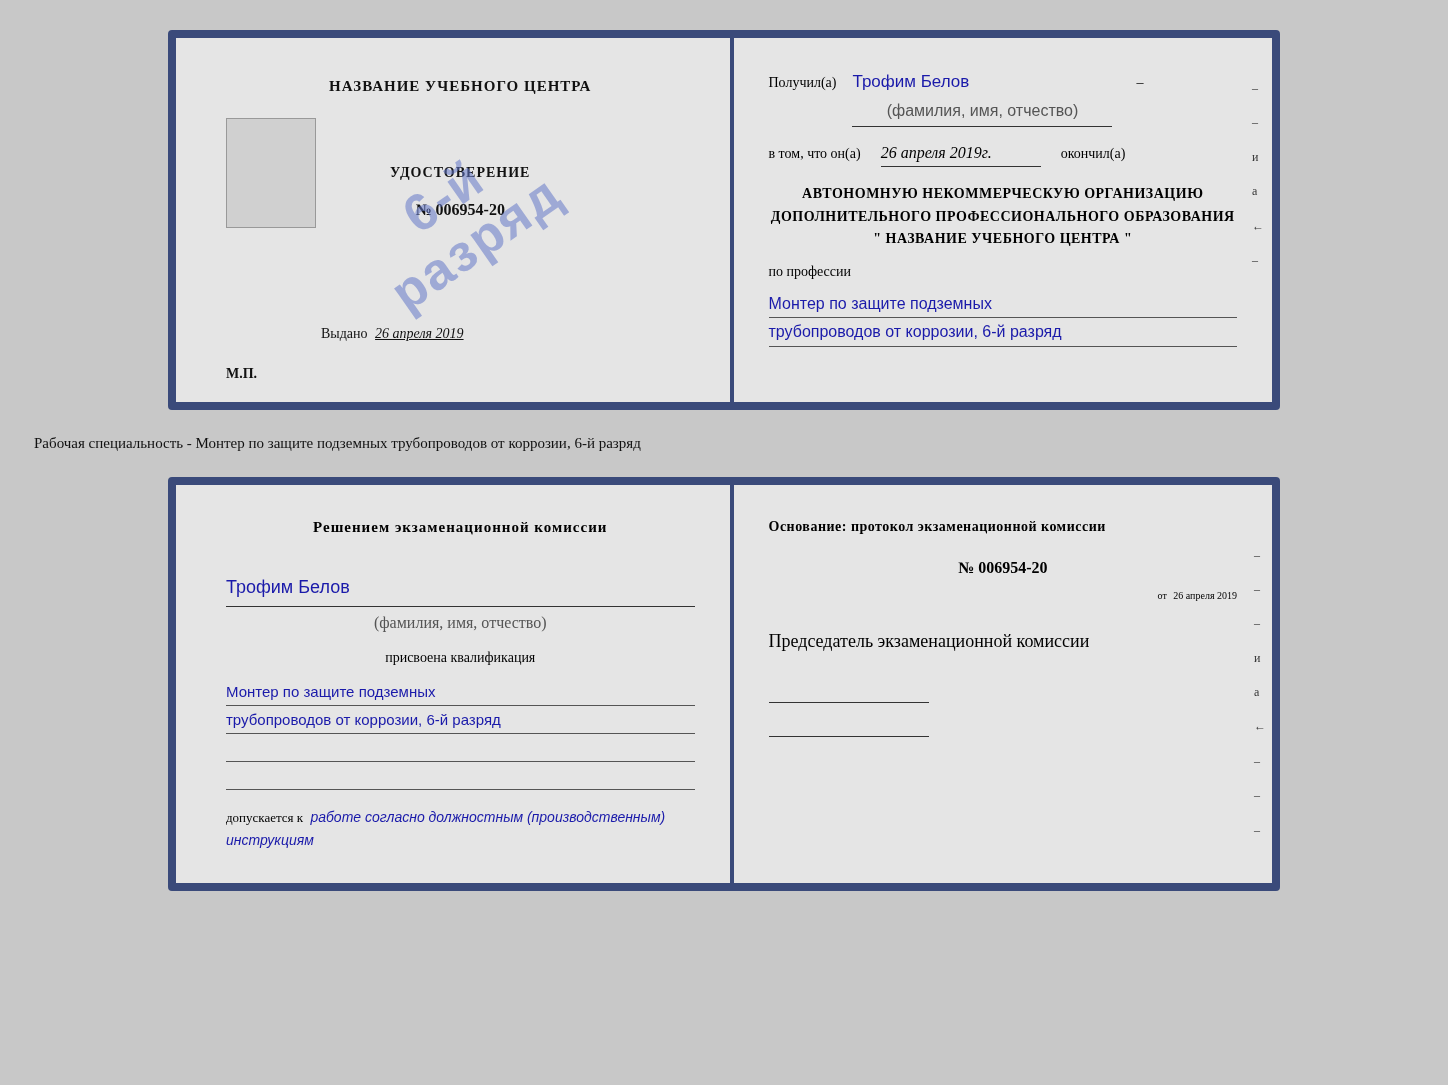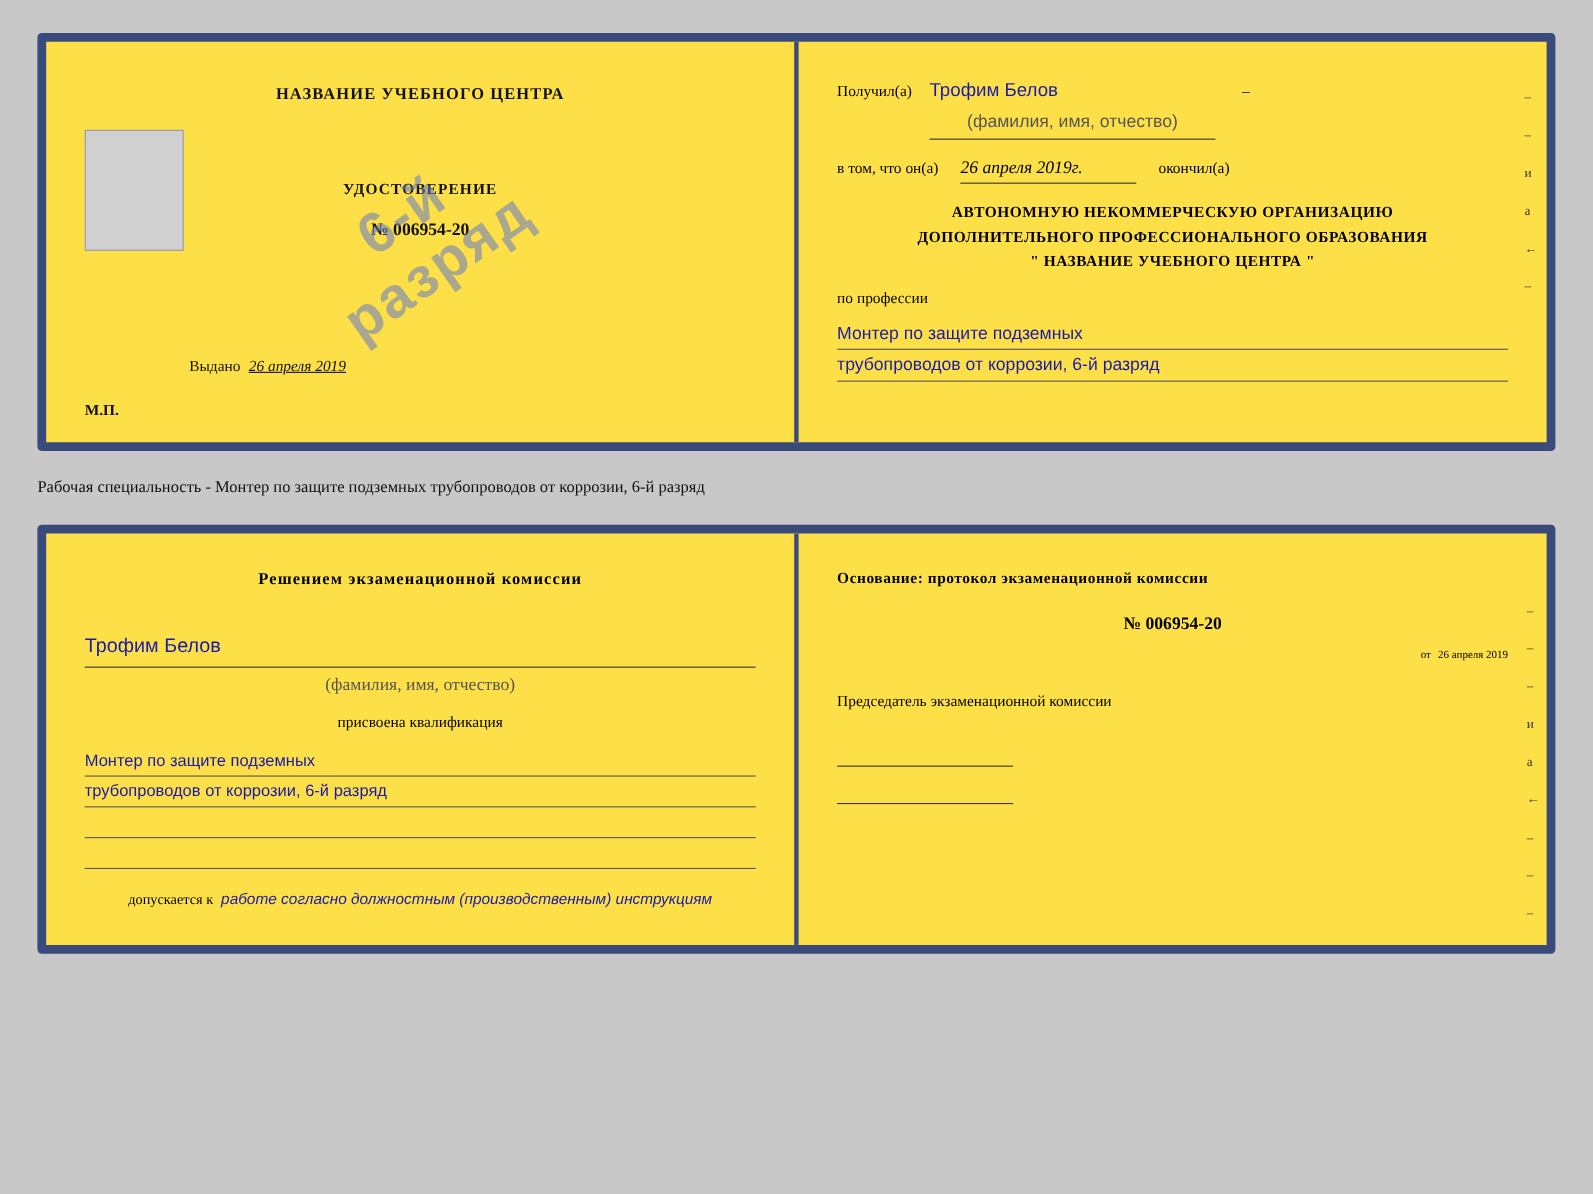--- a/index.html
+++ b/index.html
@@ -10,27 +10,28 @@
       min-height: 1085px;
       display: flex;
       flex-direction: column;
       align-items: center;
       padding: 30px 20px;
       gap: 18px;
     }
 
     
     .document-card {
-      background: #fde047;
+      background: #e5e5e5;
       border: 8px solid #3a4a7a;
       border-radius: 4px;
-      width: 1380px;
+      width: 1112px;
       display: flex;
       position: relative;
       overflow: hidden;
+      padding-left: 15px;
     }
 
     .doc-half {
       flex: 1;
       padding: 30px 35px;
       position: relative;
     }
 
     .doc-divider {
       width: 4px;
@@ -256,21 +257,20 @@
     .blank-line {
       border-bottom: 1px solid #555;
       height: 24px;
       display: block;
       margin-top: 4px;
     }
 
     .allowed-block {
       font-size: 13px;
       margin-top: 16px;
-      text-align: center;
     }
 
     .allowed-italic {
       font-style: italic;
       font-family: 'Segoe UI', Arial, sans-serif;
       color: #1a1aaa;
       font-size: 14px;
     }
 
     
@@ -298,21 +298,21 @@
       margin-bottom: 24px;
       text-align: right;
     }
 
     .signature-block {
       margin-top: 14px;
       font-size: 14px;
     }
 
     .sig-title {
-      font-size: 14px;
+      font-size: 18px;
       margin-bottom: 30px;
       line-height: 1.5;
     }
 
     .sig-line {
       border-bottom: 1px solid #333;
       width: 160px;
       height: 18px;
       display: block;
       margin-bottom: 16px;

